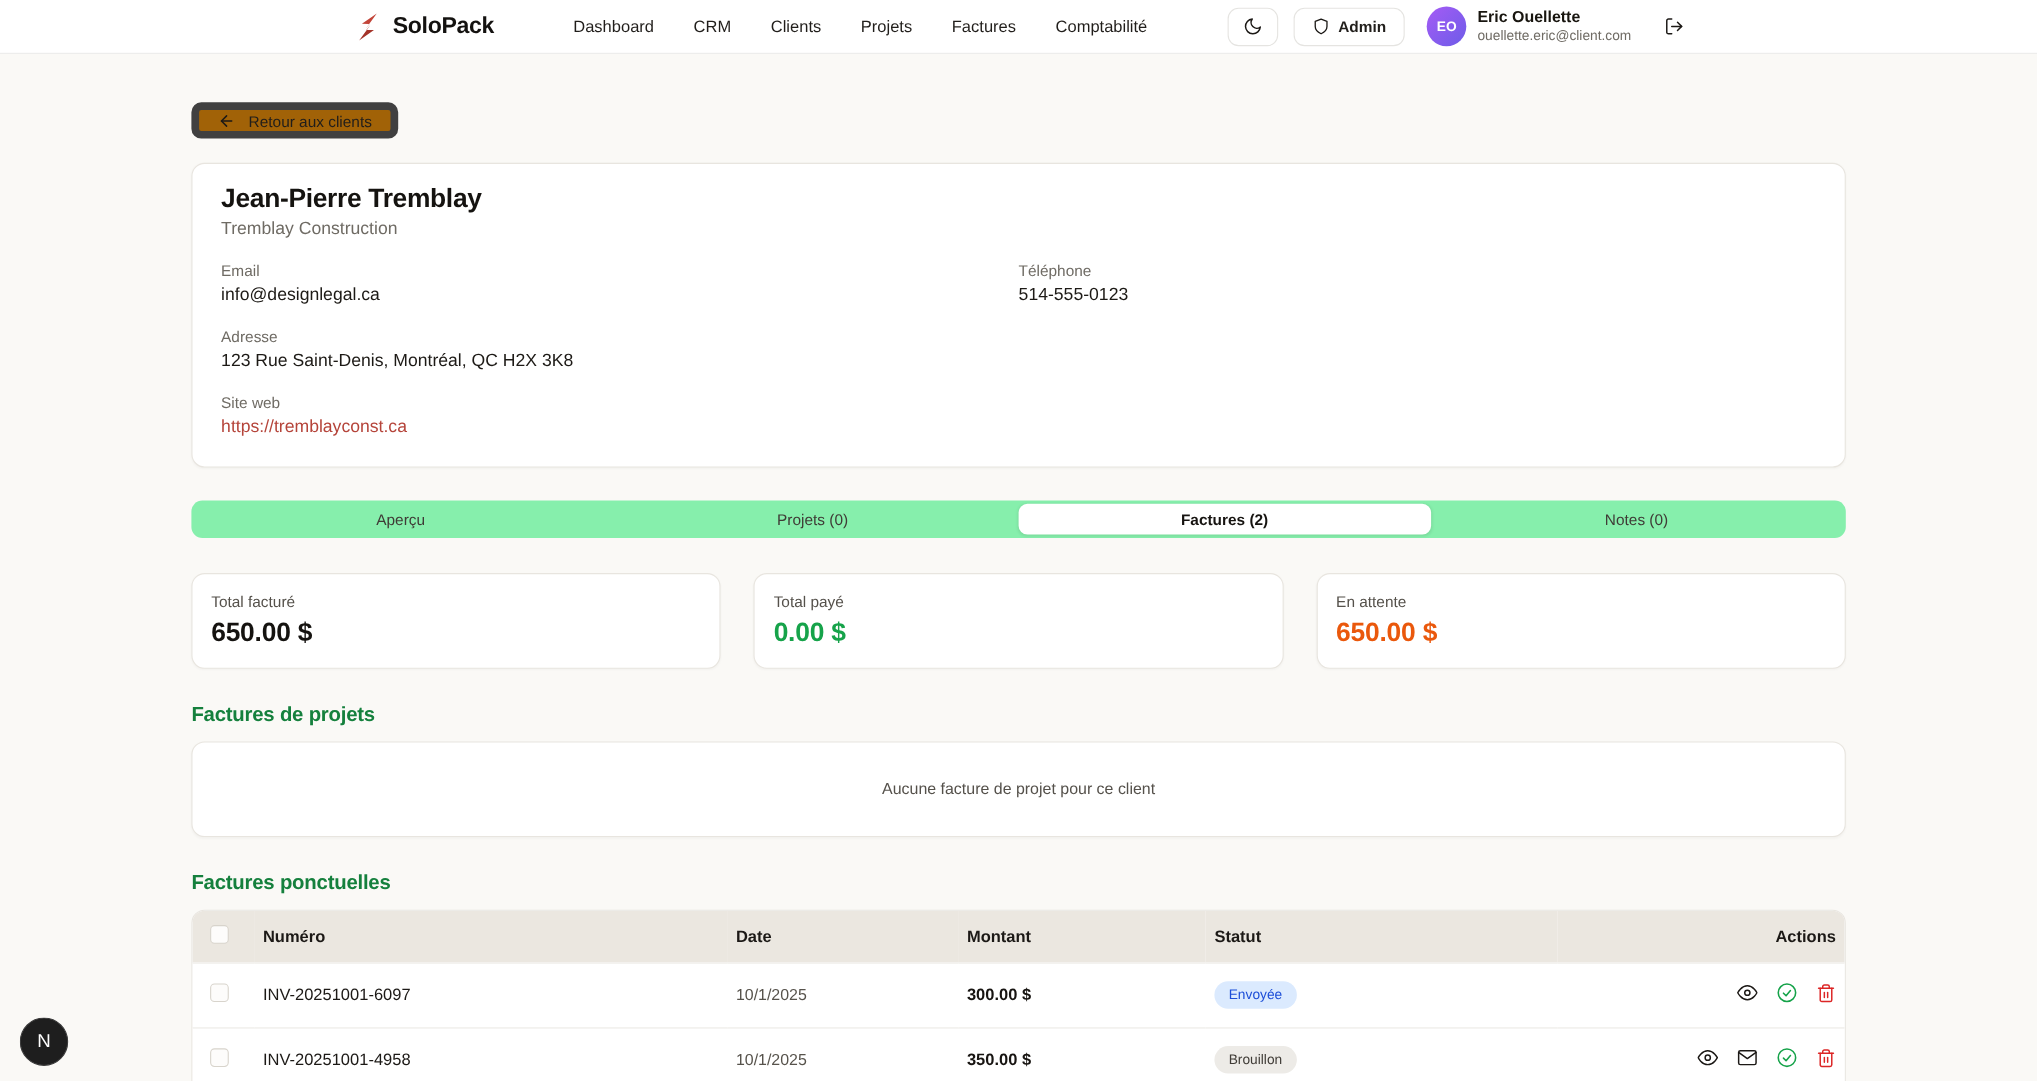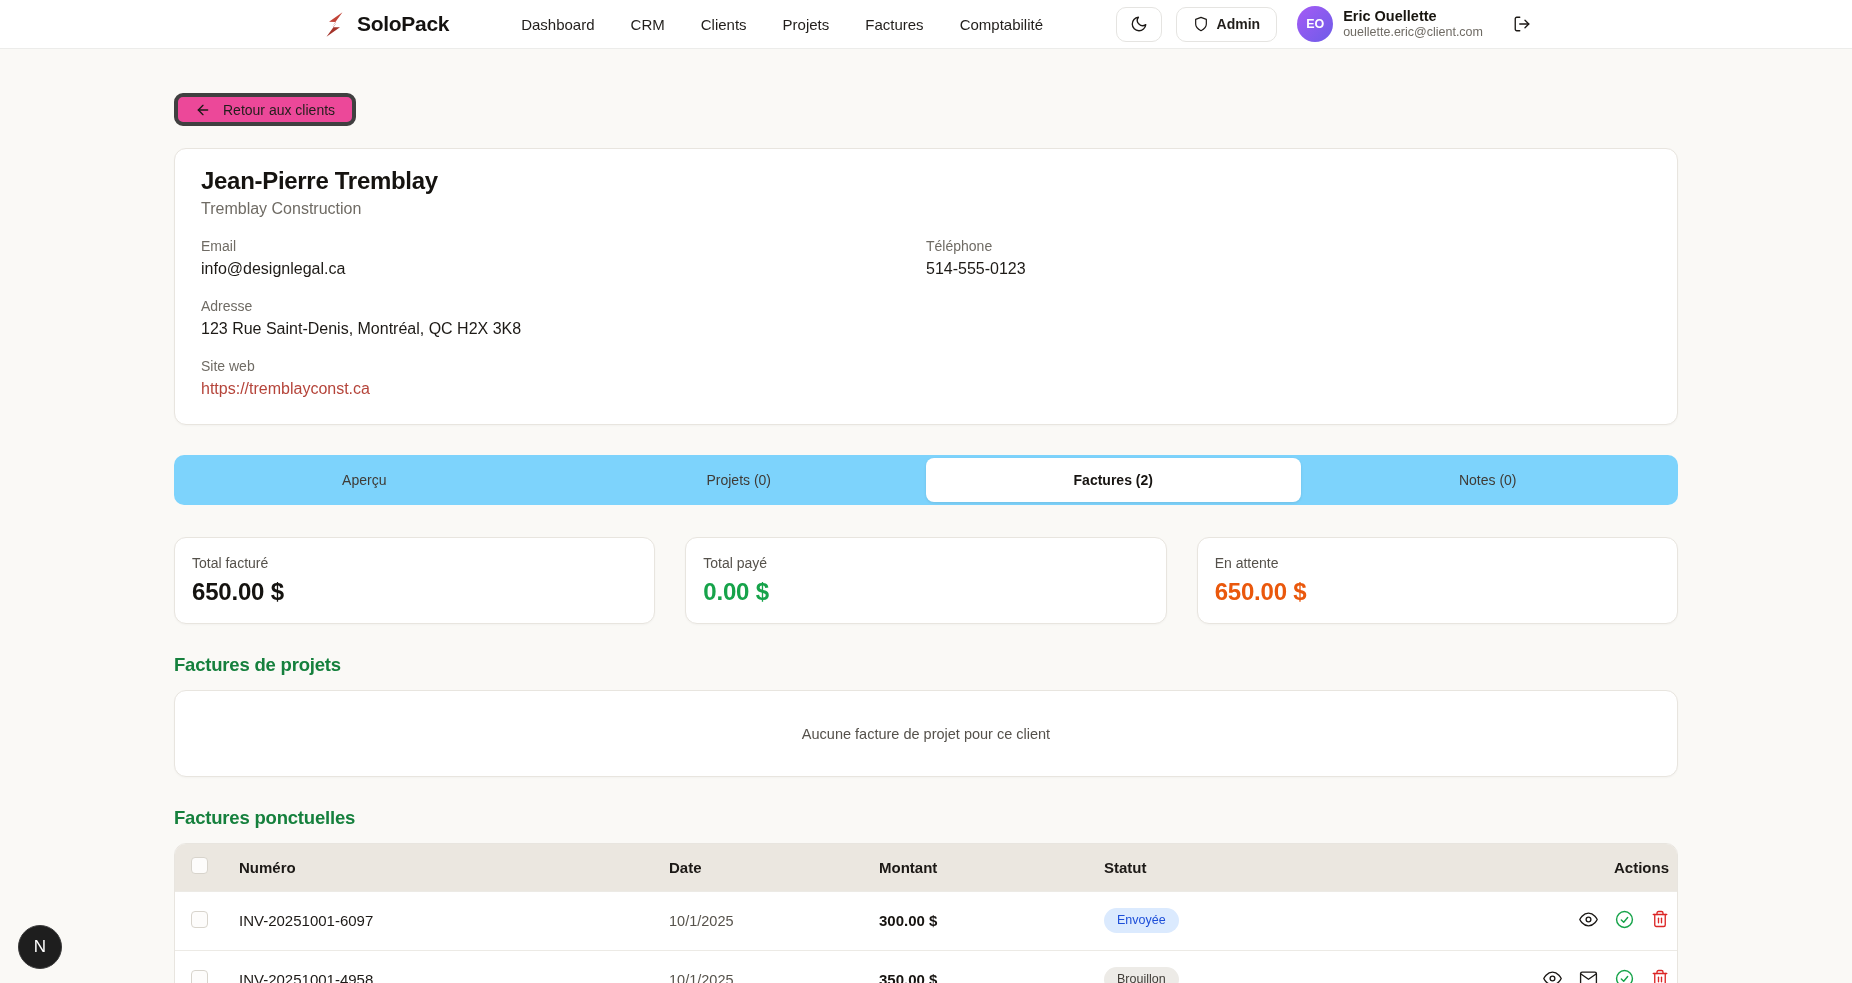--- a/index.html
+++ b/index.html
@@ -40,39 +40,39 @@
   }
   .user-name { font-size: 14.5px; font-weight: 700; color: #18150f; line-height: 1.25; }
   .user-email { font-size: 12.5px; color: #6f6b64; line-height: 1.25; }
   .logout-btn { margin-left: 16px; display: flex; align-items: center; cursor: pointer; }
 
   
   .page { width: 1504px; margin: 0 auto; padding-top: 44px; }
 
   .back-btn {
     display: inline-flex; align-items: center; gap: 12px;
-    height: 33px; padding: 0 17px; background: #ec4899; border: 4px solid #404040;
+    height: 33px; padding: 0 17px; background: #a16207; border: 7px solid #404040;
     border-radius: 9px; font-size: 14px; font-weight: 500; color: #211e1b; cursor: pointer;
   }
 
   .card {
     background: #fff; border: 1px solid #e8e5df; border-radius: 12px;
     box-shadow: 0 1px 2px rgba(20,15,10,0.03);
   }
   .client-card { margin-top: 22px; padding: 18px 26px 26px; }
   .client-name { font-size: 24px; font-weight: 700; letter-spacing: -0.3px; color: #151310; }
   .client-company { font-size: 16px; color: #6f6b64; margin-top: 5px; }
   .info-grid { display: grid; grid-template-columns: 1fr 1fr; row-gap: 20px; margin-top: 20px; }
   .info-label { font-size: 14px; color: #6f6b64; margin-bottom: 6px; }
   .info-value { font-size: 16px; color: #1d1a16; }
   .link-red { color: #b5443a; cursor: pointer; text-decoration: none; }
 
   
   .tabs {
-    margin-top: 30px; height: 50px; background: #7dd3fc; border-radius: 10px;
+    margin-top: 30px; height: 34px; background: #86efac; border-radius: 10px;
     display: flex; align-items: stretch; padding: 3px;
   }
   .tab {
     flex: 1; display: flex; align-items: center; justify-content: center;
     font-size: 14px; font-weight: 500; color: #3f3b36; cursor: pointer; border-radius: 8px;
   }
   .tab.active {
     background: #fff; color: #171411; font-weight: 600;
     box-shadow: 0 1px 3px rgba(20,15,10,0.10);
   }

